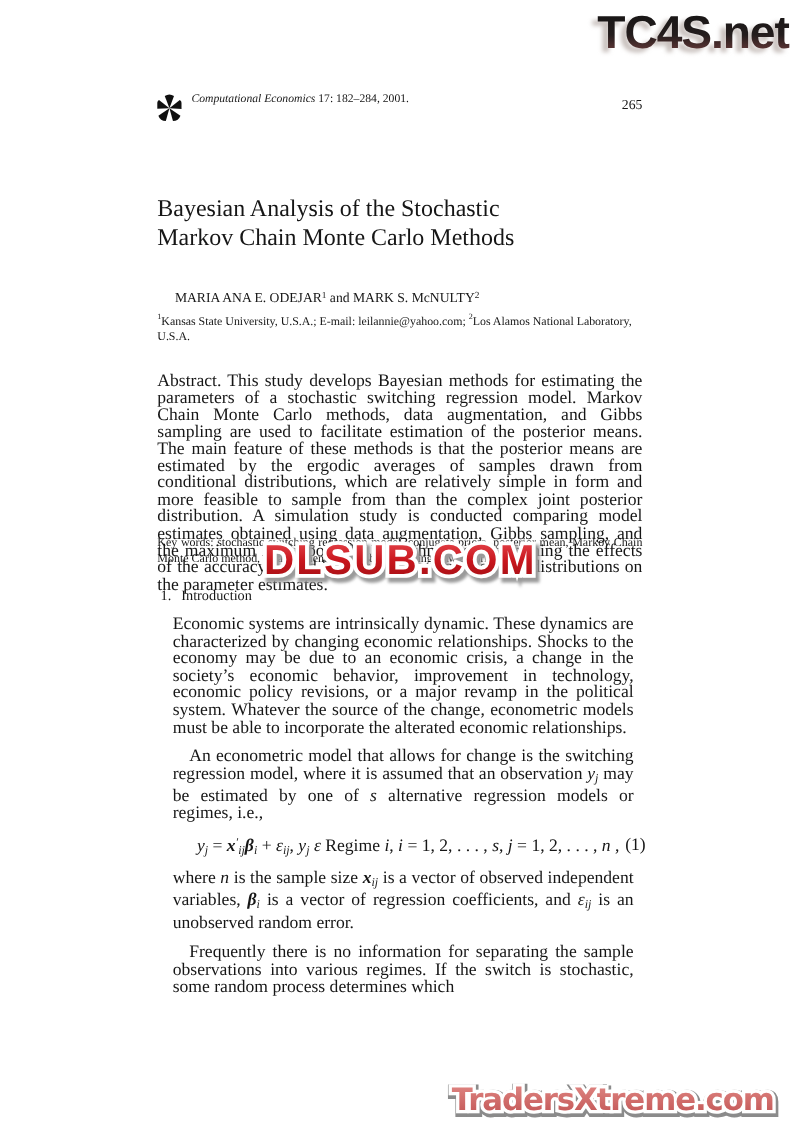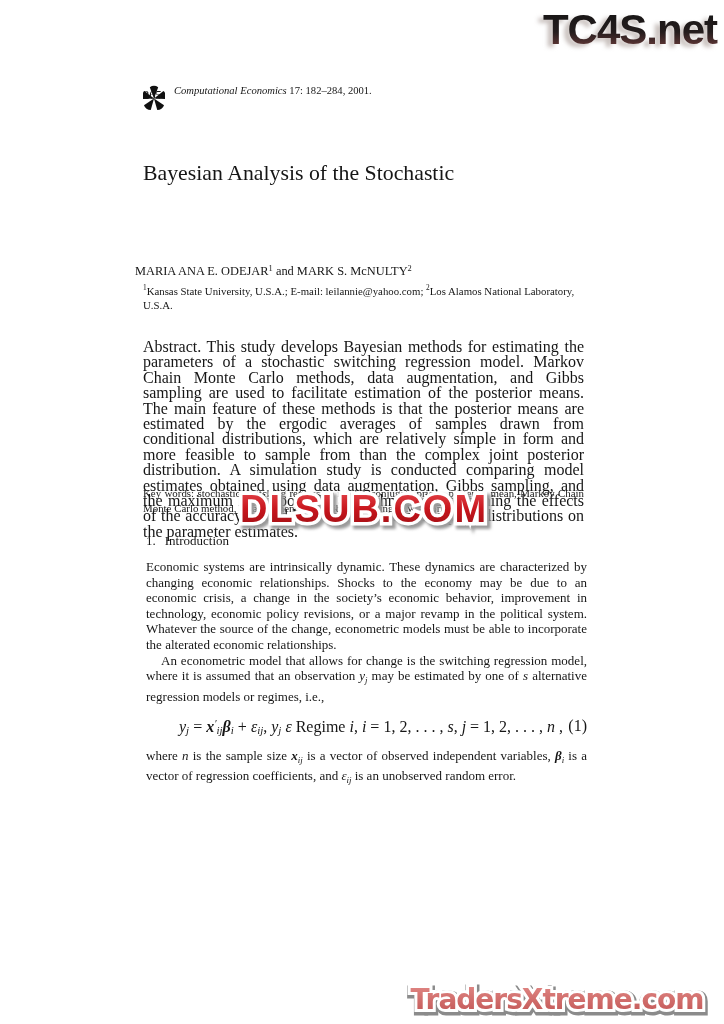--- a/index.html
+++ b/index.html
@@ -15,35 +15,35 @@
   .bit{font-weight:700;font-style:italic;}
   .rm{font-style:normal;font-weight:400;}
   .sp{font-size:68%;vertical-align:38%;}
   .sb{font-size:68%;vertical-align:-18%;}
   .gap{margin-left:9px;}
 
   
   .hdr{left:143px;top:84px;width:441px;display:flex;align-items:flex-start;}
   .hdr-logo{flex:0 0 auto;margin:1px 9px 0 0;}
   .hdr-lines{font-size:10.6px;line-height:14px;}
-  .pagenum{left:143px;top:88px;width:441px;text-align:left;font-size:12.5px;}
+  .pagenum{left:143px;top:88px;width:441px;text-align:right;font-size:12.5px;}
 
   
-  .title{left:143px;top:160px;width:460px;font-size:21.8px;line-height:27.4px;font-weight:400;}
-  .authors{left:135px;top:263px;width:441px;font-size:12.4px;}
+  .title{left:143px;top:176px;width:460px;font-size:21.8px;line-height:27.4px;font-weight:400;}
+  .authors{left:159px;top:263px;width:441px;font-size:12.4px;}
   .affil{left:143px;top:281px;width:441px;font-size:10.8px;line-height:13.8px;}
 
   
   .abstract{left:143px;top:339px;width:441px;font-size:16px;line-height:15.4px;text-align:justify;}
   .keywords{left:143px;top:486px;width:441px;font-size:10.9px;line-height:15.4px;text-align:justify;}
 
   
   .main{left:146px;top:533px;width:441px;}
   .sec-h{font-size:13px;font-weight:700;margin:0 0 10px 0;}
-  .main p{margin:0;font-size:13px;line-height:15.6px;text-align:justify;}
+  .main p{margin:11px;font-size:16px;line-height:15.6px;text-align:justify;}
   .indent{text-indent:15px;}
   .equation{position:relative;margin:13px 0 12px 0;padding-left:33px;font-size:16px;}
   .eqnum{position:absolute;right:0;top:0;}
 
   
   .wm-top{top:2px;right:3px;}
   .wm-mid{top:482px;left:214px;}
   .wm-bot{top:977px;right:2px;}
   svg text{font-family:"Liberation Sans", sans-serif;}
   .tc4s-main{font-weight:700;font-size:42px;letter-spacing:-1px;}
@@ -84,20 +84,21 @@
     </g>
   </svg>
   <div class="hdr-lines">
     <div><span class="it">Computational Economics </span><span class="b">17:</span><span class="rm">  182–284, 2001.</span></div>
   </div>
 </div>
 <div class="abs pagenum">265</div>
 
 <div class="abs title">
   <div>Bayesian Analysis of the Stochastic</div>
+  <div>Markov Chain Monte Carlo Methods</div>
 </div>
 
 <div class="abs authors"><span class="rm">MARIA ANA E. ODEJAR</span><span class="sp">1</span><span class="rm"> and MARK S. McNULTY</span><span class="sp">2</span></div>
 <div class="abs affil"><span class="sp">1</span><span>Kansas State University, U.S.A.; E-mail: leilannie@yahoo.com; </span><span class="sp">2</span><span>Los Alamos National Laboratory, U.S.A.</span></div>
 
 <div class="abs abstract"><span class="b">Abstract.</span><span class="rm"> This study develops Bayesian methods for estimating the parameters of a stochastic switching regression model. Markov Chain Monte Carlo methods, data augmentation, and Gibbs sampling are used to facilitate estimation of the posterior means. The main feature of these methods is that the posterior means are estimated by the ergodic averages of samples drawn from conditional distributions, which are relatively simple in form and more feasible to sample from than the complex joint posterior distribution. A simulation study is conducted comparing model estimates obtained using data augmentation, Gibbs sampling, and the maximum likelihood EM algorithm and determining the effects of the accuracy of and bias of the researcher’s prior distributions on the parameter estimates.</span></div>
 <div class="abs keywords"><span class="b">Key words:</span><span class="rm"> stochastic switching regression model, conjugate priora, posterior mean, Markov Chain Monte Carlo method, data augmentation, Gibbs sampling, EM algorithm</span></div>
 
 <svg class="abs wm-mid" width="300" height="56" viewBox="0 0 300 56">
   <defs>
@@ -116,20 +117,21 @@
 
 <div class="abs main">
   <h2 class="sec-h"><span class="b">1.</span><span class="b gap">Introduction</span></h2>
   <p><span class="rm">Economic systems are intrinsically dynamic. These dynamics are characterized by changing economic relationships. Shocks to the economy may be due to an economic crisis, a change in the society’s economic behavior, improvement in technology, economic policy revisions, or a major revamp in the political system. Whatever the source of the change, econometric models must be able to incorporate the alterated economic relationships.</span></p>
   <p class="indent"><span class="rm">An econometric model that allows for change is the switching regression model, where it is assumed that an observation </span><span class="it">y</span><span class="sb it">j</span><span class="rm"> may be estimated by one of </span><span class="it">s</span><span class="rm"> alternative regression models or regimes, i.e.,</span></p>
   <div class="equation">
     <span><span class="it">y</span><span class="sb it">j</span><span class="rm"> = </span><span class="bit">x</span><span class="sp it">′</span><span class="sb it">ij</span><span class="bit">β</span><span class="sb it">i</span><span class="rm"> + </span><span class="it">ε</span><span class="sb it">ij</span><span class="rm">, </span><span class="it">y</span><span class="sb it">j</span><span class="it"> ε </span><span class="rm">Regime </span><span class="it">i</span><span class="rm">, </span><span class="it">i</span><span class="rm"> = 1, 2, . . . , </span><span class="it">s</span><span class="rm">, </span><span class="it">j</span><span class="rm"> = 1, 2, . . . , </span><span class="it">n</span><span class="rm"> ,</span></span>
     <span class="eqnum">(1)</span>
   </div>
   <p><span class="rm">where </span><span class="it">n</span><span class="rm"> is the sample size </span><span class="bit">x</span><span class="sb it">ij</span><span class="rm"> is a vector of observed independent variables, </span><span class="bit">β</span><span class="sb it">i</span><span class="rm"> is a vector of regression coefficients, and </span><span class="it">ε</span><span class="sb it">ij</span><span class="rm"> is an unobserved random error.</span></p>
+  <p class="indent"><span class="rm">Frequently there is no information for separating the sample observations into various regimes. If the switch is stochastic, some random process determines which</span></p>
 </div>
 
 <svg class="abs wm-bot" width="330" height="46" viewBox="0 0 330 46">
   <defs>
     <linearGradient id="salmg" x1="0" y1="0" x2="0" y2="1">
       <stop offset="0" stop-color="#e28a87"></stop>
       <stop offset="1" stop-color="#c05352"></stop>
     </linearGradient>
   </defs>
   <text class="tx tx-b1" x="166" y="34" text-anchor="middle">TradersXtreme.com</text>

